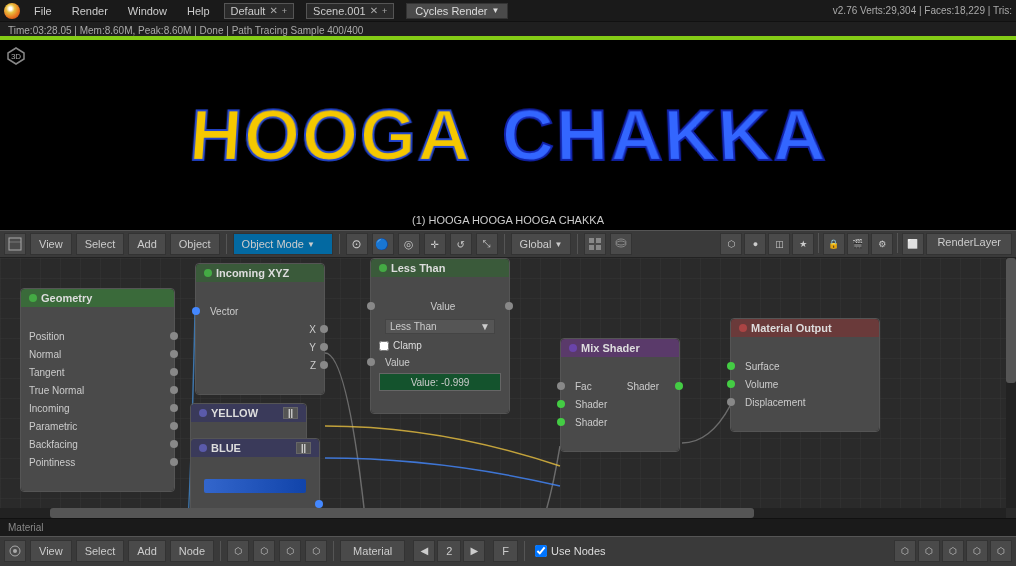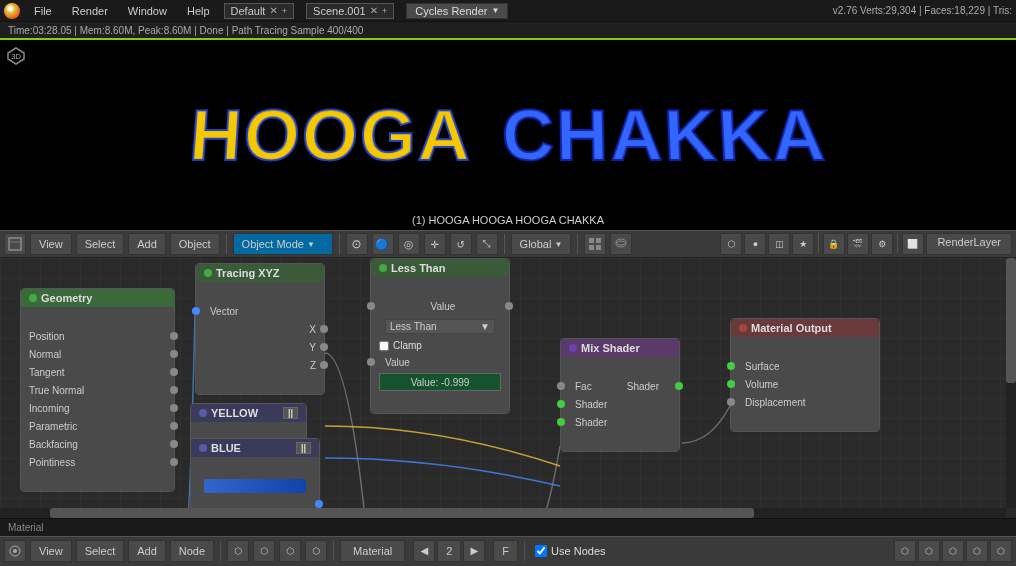--- a/index.html
+++ b/index.html
@@ -7,21 +7,21 @@
 
     
     #top-bar { display: flex; align-items: center; background: #1a1a1a; height: 22px; padding: 0 4px; gap: 8px; border-bottom: 1px solid #111; }
     #top-bar .menu-item { color: #ccc; font-size: 11px; cursor: pointer; padding: 0 6px; }
     .blender-icon-circle { width: 16px; height: 16px; border-radius: 50%; background: radial-gradient(circle at 40% 35%, #fff 10%, #e8c040 30%, #e87820 60%, #c03010 100%); display: inline-block; }
     .scene-box { background: #2a2a2a; border: 1px solid #555; padding: 1px 6px; font-size: 11px; color: #ccc; display: flex; align-items: center; gap: 4px; }
     .scene-box .x-btn { color: #aaa; font-size: 10px; }
     .top-right-info { margin-left: auto; color: #aaa; font-size: 10px; }
 
     
-    #render-info { background: #1f1f1f; height: 18px; display: flex; align-items: center; padding: 0 8px; font-size: 10px; color: #aaa; border-bottom: 2px solid #84cc16; }
+    #render-info { background: #1f1f1f; height: 18px; display: flex; align-items: flex-end; padding: 0 8px; font-size: 10px; color: #aaa; border-bottom: 4px solid #84cc16; }
 
     
     #render-area { width: 1016px; height: 190px; background: #000; position: relative; display: flex; align-items: center; justify-content: center; overflow: hidden; }
     #render-title { position: absolute; bottom: 4px; left: 50%; transform: translateX(-50%); color: #ccc; font-size: 11px; white-space: nowrap; }
     #render-3d-icon { position: absolute; top: 8px; left: 8px; }
 
     
     .hooga-text { font-size: 72px; font-weight: 900; font-family: Arial Black, sans-serif; display: inline-block; }
     .hooga-yellow { color: #f5c800; -webkit-text-stroke: 2px #2244cc; text-shadow: 4px 4px 8px rgba(0,0,0,0.8); letter-spacing: 2px; }
     .chakka-blue { color: #3366ff; -webkit-text-stroke: 2px #1122aa; text-shadow: 6px 6px 10px rgba(0,0,0,0.9); letter-spacing: 2px; }
@@ -274,21 +274,21 @@
       <div class="node-row">
         <span class="label">Pointiness</span>
         <span class="socket socket-right socket-gray"></span>
       </div>
     </div>
   </div>
 
   <div class="node node-border" id="node-separate-xyz">
     <div class="node-header">
       <span class="node-dot" style="background:#44aa44;"></span>
-      <span>Tracing XYZ</span>
+      <span>Incoming XYZ</span>
     </div>
     <div class="node-body">
       <div class="node-row">
         <span class="socket socket-left socket-blue"></span>
         <span class="label" style="padding-left:6px;">Vector</span>
       </div>
       <div class="node-row" style="justify-content:flex-end;">
         <span class="label">X</span>
         <span class="socket socket-right socket-gray"></span>
       </div>

